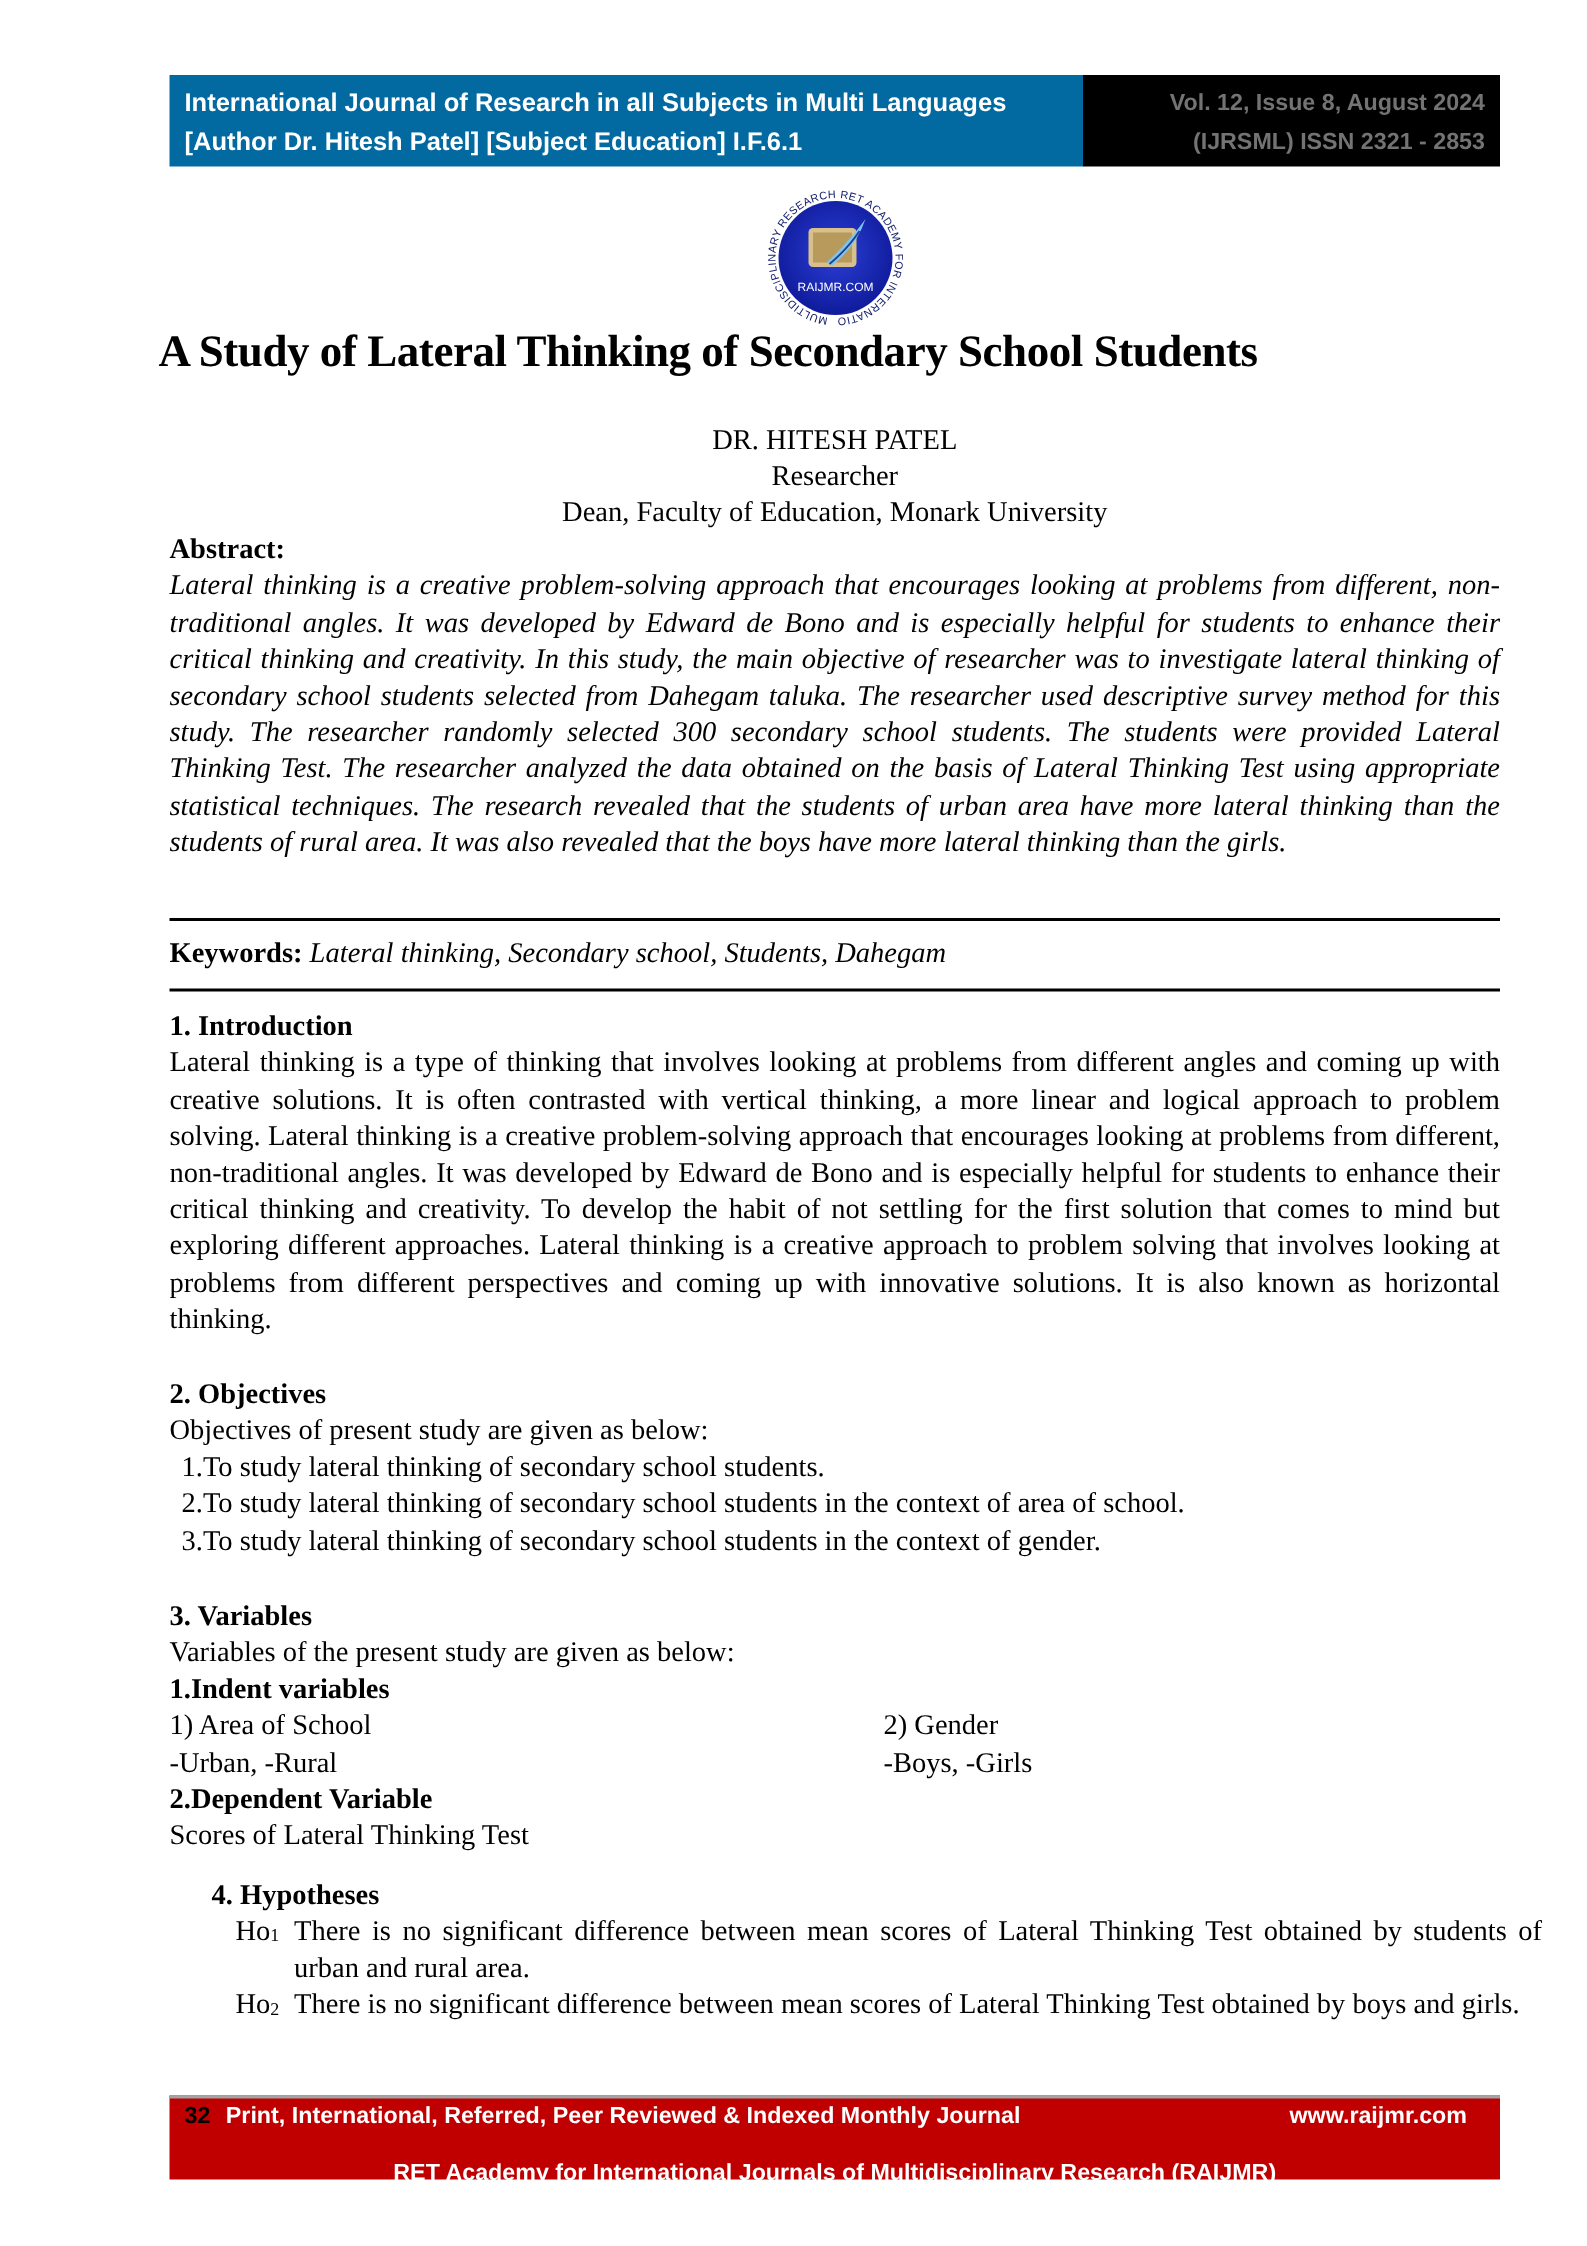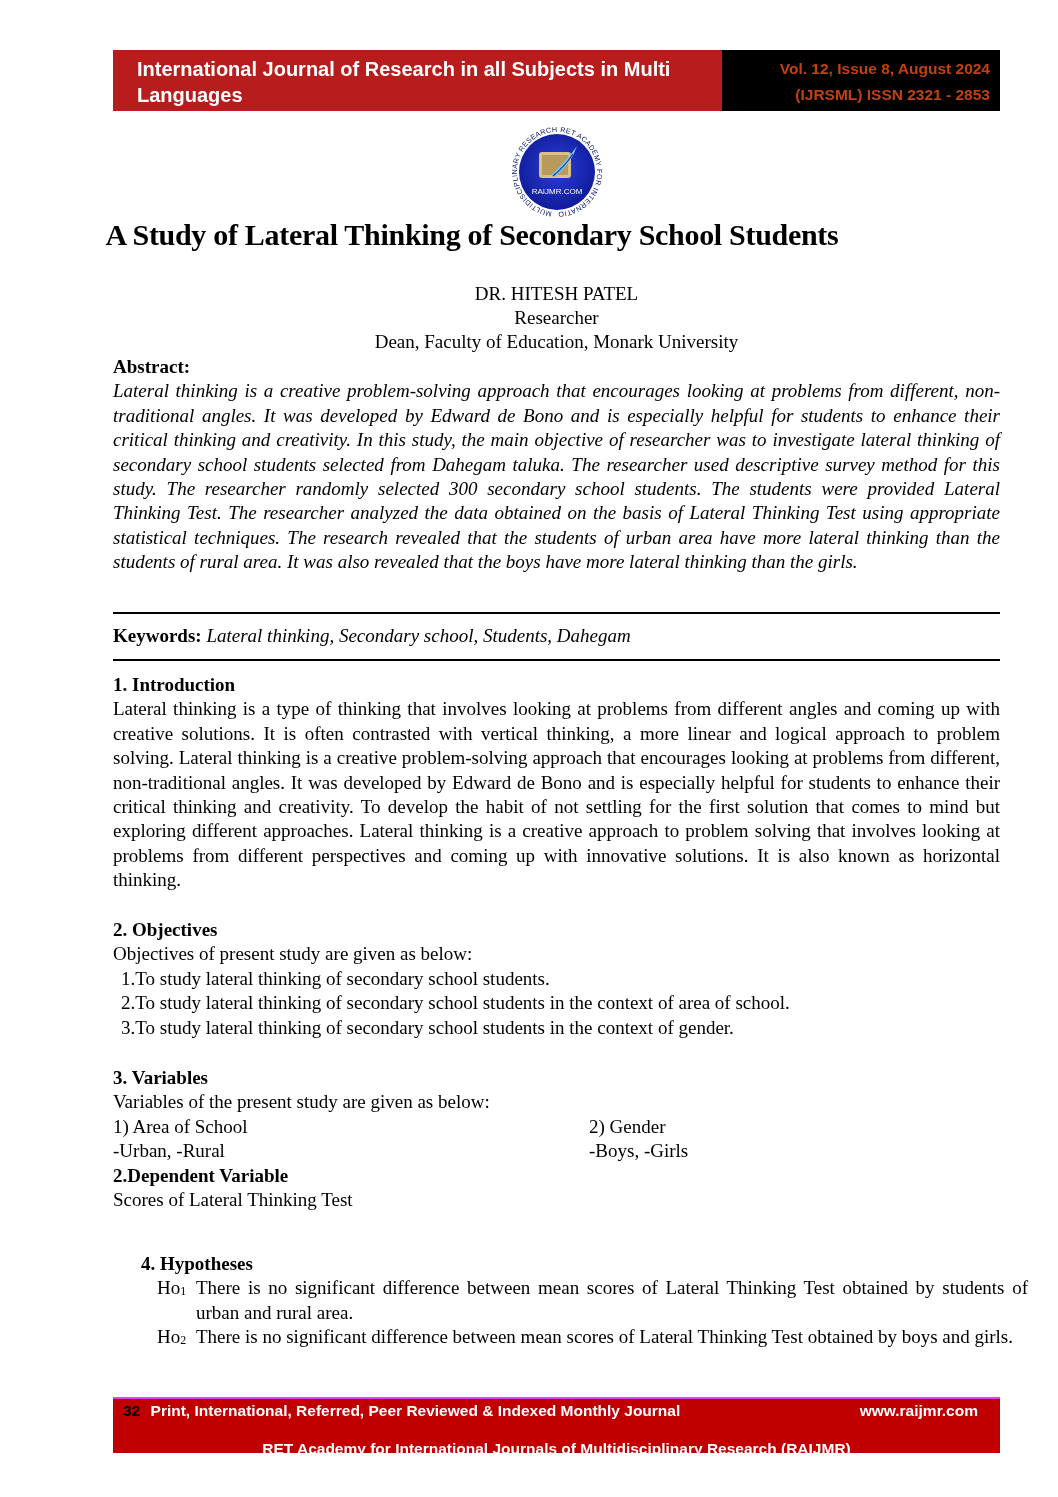--- a/index.html
+++ b/index.html
@@ -1,40 +1,40 @@
 <!DOCTYPE html>
 <html><head>
   <meta charset="utf-8">
   <style>
     html, body { margin: 0; padding: 0; background: #ffffff; }
     body { width: 1058px; height: 1497px; position: relative; overflow: hidden;
       font-family: "Liberation Serif", serif; color: #000; }
     .hdr { position: absolute; top: 50px; left: 113px; width: 887px; height: 61px; display: flex; }
-    .hdr-left { background: #b91c1c; width: 609px; color: #fff; font-family: "Liberation Sans", sans-serif;
-      font-weight: bold; font-size: 20px; padding: 6px 0 0 24px; box-sizing: border-box; line-height: 26px; }
-    .hdr-right { background: #000; flex: 1; color: #c2410c; font-family: "Liberation Sans", sans-serif;
+    .hdr-left { background: #0369a1; width: 609px; color: #fff; font-family: "Liberation Sans", sans-serif;
+      font-weight: bold; font-size: 17px; padding: 6px 0 0 10px; box-sizing: border-box; line-height: 26px; }
+    .hdr-right { background: #000; flex: 1; color: #737373; font-family: "Liberation Sans", sans-serif;
       font-weight: bold; font-size: 15.5px; text-align: right; padding: 6px 10px 0 0; box-sizing: border-box; line-height: 26px; }
     .logo { position: absolute; top: 120px; left: 501px; width: 112px; height: 104px; }
     .title { position: absolute; top: 218px; left: 0; width: 944px; text-align: center;
       font-weight: bold; font-size: 30px; letter-spacing: -0.3px; }
     .author-block { position: absolute; top: 282px; left: 0; width: 1113px; text-align: center; font-size: 19px; line-height: 24px; }
     .content { position: absolute; left: 113px; width: 887px; font-size: 19px; line-height: 24.4px; }
     .justify { text-align: justify; }
     .italic { font-style: italic; }
     .bold { font-weight: bold; }
     .rule { position: absolute; left: 113px; width: 887px; height: 2px; background: #000; }
     .indent1 { padding-left: 8px; }
     .two-col { display: flex; }
     .two-col > div:first-child { width: 476px; }
     .hyp { display: flex; }
     .hyp-label { width: 55px; padding-left: 16px; box-sizing: border-box; flex-shrink: 0; }
     .hyp-label sub { font-size: 12px; vertical-align: baseline; position: relative; top: 1px; }
     .hyp-text { flex: 1; text-align: justify; }
     .ftr { position: absolute; top: 1397px; left: 113px; width: 887px; height: 56px; background: #c00000;
-      border-top: 2px solid #d946ef; box-sizing: border-box; font-family: "Liberation Sans", sans-serif;
+      border-top: 2px solid #a3a3a3; box-sizing: border-box; font-family: "Liberation Sans", sans-serif;
       font-weight: bold; color: #fff; font-size: 15.5px; }
     .ftr-row1 { position: absolute; top: 3px; left: 10px; right: 22px; display: flex; justify-content: space-between; }
     .ftr-row2 { position: absolute; top: 41px; left: 0; right: 0; text-align: center; }
     .pg { color: #000; margin-right: 6px; }
   </style>
 </head>
 <body>
 
 <div class="hdr">
   <div class="hdr-left">
@@ -99,20 +99,21 @@
   <div class="bold">2. Objectives</div>
   <div>Objectives of present study are given as below:</div>
   <div class="indent1">1.To study lateral thinking of secondary school students.</div>
   <div class="indent1">2.To study lateral thinking of secondary school students in the context of area of school.</div>
   <div class="indent1">3.To study lateral thinking of secondary school students in the context of gender.</div>
 </div>
 
 <div class="content" style="top:1066px;">
   <div class="bold">3. Variables</div>
   <div>Variables of the present study are given as below:</div>
+  <div class="bold">1.Indent variables</div>
   <div class="two-col">
     <div>1) Area of School</div>
     <div>2) Gender</div>
   </div>
   <div class="two-col">
     <div>-Urban, -Rural</div>
     <div>-Boys, -Girls</div>
   </div>
   <div class="bold">2.Dependent Variable</div>
   <div>Scores of Lateral Thinking Test</div>

